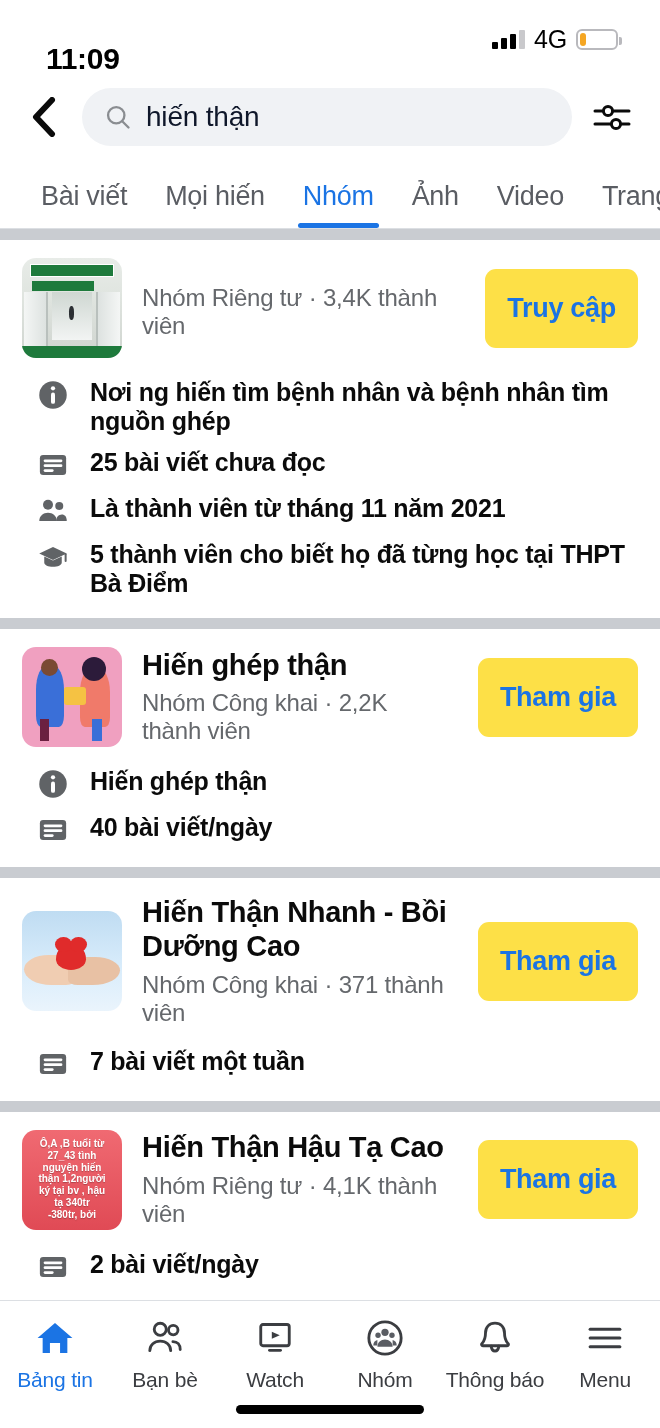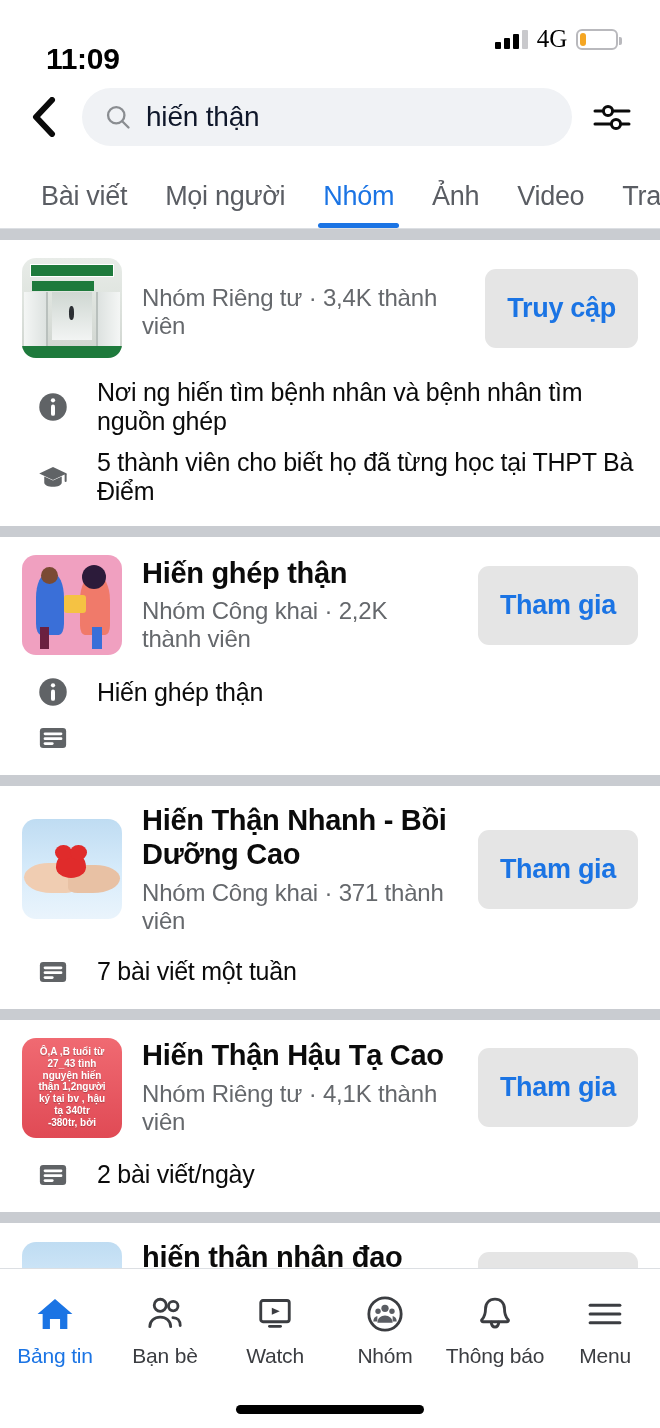--- a/index.html
+++ b/index.html
@@ -10,21 +10,21 @@
     overflow: hidden;
   }
   #screen { position: relative; width: 660px; height: 1428px; background: #ffffff; }
 
   
   .statusbar {
     height: 78px; display: flex; align-items: center;
     justify-content: space-between; padding: 0 42px 0 46px;
   }
   .sb-time { font-size: 30px; font-weight: 600; color: #000; letter-spacing: -0.3px; margin-top: 40px; }
-  .sb-right { display: flex; align-items: center; gap: 9px; font-family: Liberation Serif, serif; }
+  .sb-right { display: flex; align-items: center; gap: 9px; }
   .sig { display: flex; align-items: flex-end; gap: 3px; height: 20px; }
   .sig i { display:block; width: 6px; background: #000; border-radius: 1px; }
   .sig i:nth-child(1){ height: 7px; }
   .sig i:nth-child(2){ height: 11px; }
   .sig i:nth-child(3){ height: 15px; }
   .sig i:nth-child(4){ height: 19px; background: #c9c9cc; }
   .sb-net { font-size: 25px; font-weight: 500; color: #000; letter-spacing: -0.2px; }
   .batt { position: relative; width: 42px; height: 21px;
           border: 2px solid #b9b9bd; border-radius: 6px; display:flex; align-items:center; padding: 2px; }
   .batt::after { content:""; position:absolute; right:-6px; top:6px; width:3px; height:8px;
@@ -62,41 +62,41 @@
   .results { background: #c9ccd1; }
   .gap { height: 11px; background: #c9ccd1; }
   .card { background: #fff; padding: 18px 22px 14px 22px; }
 
   .card-head { display:flex; align-items: center; gap: 20px; }
   .thumb { width: 100px; height: 100px; border-radius: 14px; flex:none; overflow:hidden; position:relative; }
   .ch-text { flex: 1; min-width: 0; padding-right: 8px; }
   .g-name { font-size: 29px; font-weight: 700; color: #0b0b0b; line-height: 1.17; letter-spacing: -0.3px; }
   .g-meta { font-size: 24px; color: #65686c; margin-top: 7px; letter-spacing: -0.2px; }
   .action {
-    flex:none; background:#e5e5e5; color:#1b74e4; border:none;
+    flex:none; background:#fde047; color:#1b74e4; border:none;
     font-family: inherit; font-size: 27px; font-weight: 600; letter-spacing:-0.3px;
     border-radius: 11px; padding: 24px 22px; min-width: 150px; text-align:center; cursor:pointer;
   }
 
   .details { margin-top: 14px; }
-  .drow { display:flex; align-items:center; gap: 27px; padding: 6px 0 6px 14px; }
+  .drow { display:flex; align-items:flex-start; gap: 20px; padding: 6px 0 6px 14px; font-weight: bold; }
   .drow .dicon { width: 34px; height: 34px; flex:none; display:flex; align-items:center; justify-content:center; }
   .drow .dtext { font-size: 25px; color: #0b0b0b; letter-spacing: -0.25px; }
 
   
   .card.clipped { padding-bottom: 0; height: 96px; overflow: hidden; }
 
   
   .scrollbar { position:absolute; left: 8px; bottom: 0; width: 104px; height: 6px;
                background: #1b74e4; border-radius: 4px; }
 
   
   .bottomnav {
-    position:absolute; left:0; right:0; bottom: 0; height: 160px; background:#fff;
-    border-top: 1px solid #dcdfe3; display:flex; align-items:flex-start; padding-top: 24px;
+    position:absolute; left:0; right:0; bottom: 0; height: 128px; background:#fff;
+    border-top: 1px solid #dcdfe3; display:flex; align-items:flex-start; padding-top: 16px;
   }
   .navitem { flex:1; display:flex; flex-direction:column; align-items:center; gap: 9px; cursor:pointer; }
   .navicon { height: 42px; display:flex; align-items:center; justify-content:center; }
   .navlabel { font-size: 21px; color: #3b3d41; letter-spacing:-0.2px; }
   .navitem.active .navlabel { color:#1b74e4; }
   .homebar { position:absolute; left:50%; transform:translateX(-50%); bottom: 14px;
              width: 188px; height: 9px; background:#000; border-radius:6px; }
 
   
   .th-hospital { background: linear-gradient(#e8ece8 0%, #dfe4df 40%, #cfd4cf 100%); }
@@ -188,21 +188,21 @@
         <line x1="21" y1="11" x2="36" y2="11" stroke="#0b0b0b" stroke-width="3" stroke-linecap="round"></line>
         <line x1="2" y1="24" x2="17" y2="24" stroke="#0b0b0b" stroke-width="3" stroke-linecap="round"></line>
         <circle cx="23" cy="24" r="4.6" fill="none" stroke="#0b0b0b" stroke-width="3"></circle>
         <line x1="29" y1="24" x2="36" y2="24" stroke="#0b0b0b" stroke-width="3" stroke-linecap="round"></line>
       </svg>
     </div>
   </div>
 
   <div class="tabs">
     <div class="tab">Bài viết</div>
-    <div class="tab">Mọi người</div>
+    <div class="tab">Mọi hiến</div>
     <div class="tab active">Nhóm</div>
     <div class="tab">Ảnh</div>
     <div class="tab">Video</div>
     <div class="tab">Trang</div>
   </div>
   <div class="tabs-divider"></div>
 
   <div class="results">
 
     <div class="gap"></div>
@@ -230,20 +230,42 @@
                 <circle cx="12" cy="12" r="11" fill="#606366"></circle>
                 <circle cx="12" cy="6.6" r="1.7" fill="#fff"></circle>
                 <rect x="10.4" y="10" width="3.2" height="9" rx="1.5" fill="#fff"></rect>
               </svg>
           </span>
           <span class="dtext">Nơi ng hiến tìm bệnh nhân và bệnh nhân tìm nguồn ghép</span>
         </div>
         <div class="drow">
           <span class="dicon">
             <svg width="30" height="30" viewBox="0 0 24 24">
+                <rect x="1.5" y="4" width="21" height="16" rx="2.6" fill="#606366"></rect>
+                <rect x="4.5" y="7.5" width="15" height="2.2" rx="1.1" fill="#fff"></rect>
+                <rect x="4.5" y="11.4" width="15" height="2.2" rx="1.1" fill="#fff"></rect>
+                <rect x="4.5" y="15.3" width="8" height="2.2" rx="1.1" fill="#fff"></rect>
+              </svg>
+          </span>
+          <span class="dtext">25 bài viết chưa đọc</span>
+        </div>
+        <div class="drow">
+          <span class="dicon">
+            <svg width="30" height="30" viewBox="0 0 24 24">
+                <circle cx="8" cy="7" r="4" fill="#606366"></circle>
+                <circle cx="17" cy="8" r="3.2" fill="#606366"></circle>
+                <path d="M1 20c0-4 3.2-6.6 7-6.6s7 2.6 7 6.6z" fill="#606366"></path>
+                <path d="M14.5 20c0-3 2-5.2 4.6-5.2 2.3 0 3.9 1.7 3.9 5.2z" fill="#606366"></path>
+              </svg>
+          </span>
+          <span class="dtext">Là thành viên từ tháng 11 năm 2021</span>
+        </div>
+        <div class="drow">
+          <span class="dicon">
+            <svg width="30" height="30" viewBox="0 0 24 24">
                 <path d="M12 4 23 9.2 12 14.4 1 9.2z" fill="#606366"></path>
                 <path d="M5 11.5v4.8c0 2 3.2 3.5 7 3.5s7-1.5 7-3.5v-4.8l-7 3.3z" fill="#606366"></path>
                 <rect x="21.3" y="9" width="1.6" height="7" rx="0.8" fill="#606366"></rect>
               </svg>
           </span>
           <span class="dtext">5 thành viên cho biết họ đã từng học tại THPT Bà Điểm</span>
         </div>
       </div>
     </div>
 
@@ -279,20 +301,21 @@
         </div>
         <div class="drow">
           <span class="dicon">
             <svg width="30" height="30" viewBox="0 0 24 24">
                 <rect x="1.5" y="4" width="21" height="16" rx="2.6" fill="#606366"></rect>
                 <rect x="4.5" y="7.5" width="15" height="2.2" rx="1.1" fill="#fff"></rect>
                 <rect x="4.5" y="11.4" width="15" height="2.2" rx="1.1" fill="#fff"></rect>
                 <rect x="4.5" y="15.3" width="8" height="2.2" rx="1.1" fill="#fff"></rect>
               </svg>
           </span>
+          <span class="dtext">40 bài viết/ngày</span>
         </div>
       </div>
     </div>
 
     <div class="gap"></div>
 
     <div class="card">
       <div class="card-head">
         <div class="thumb th-hands">
           <div class="handL"></div>

